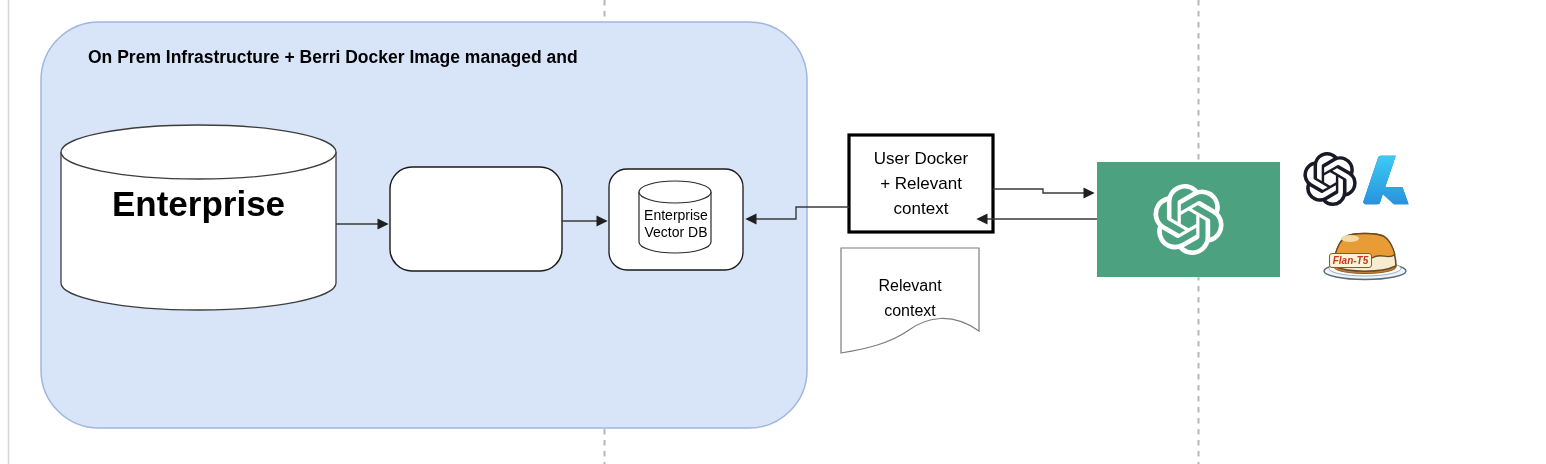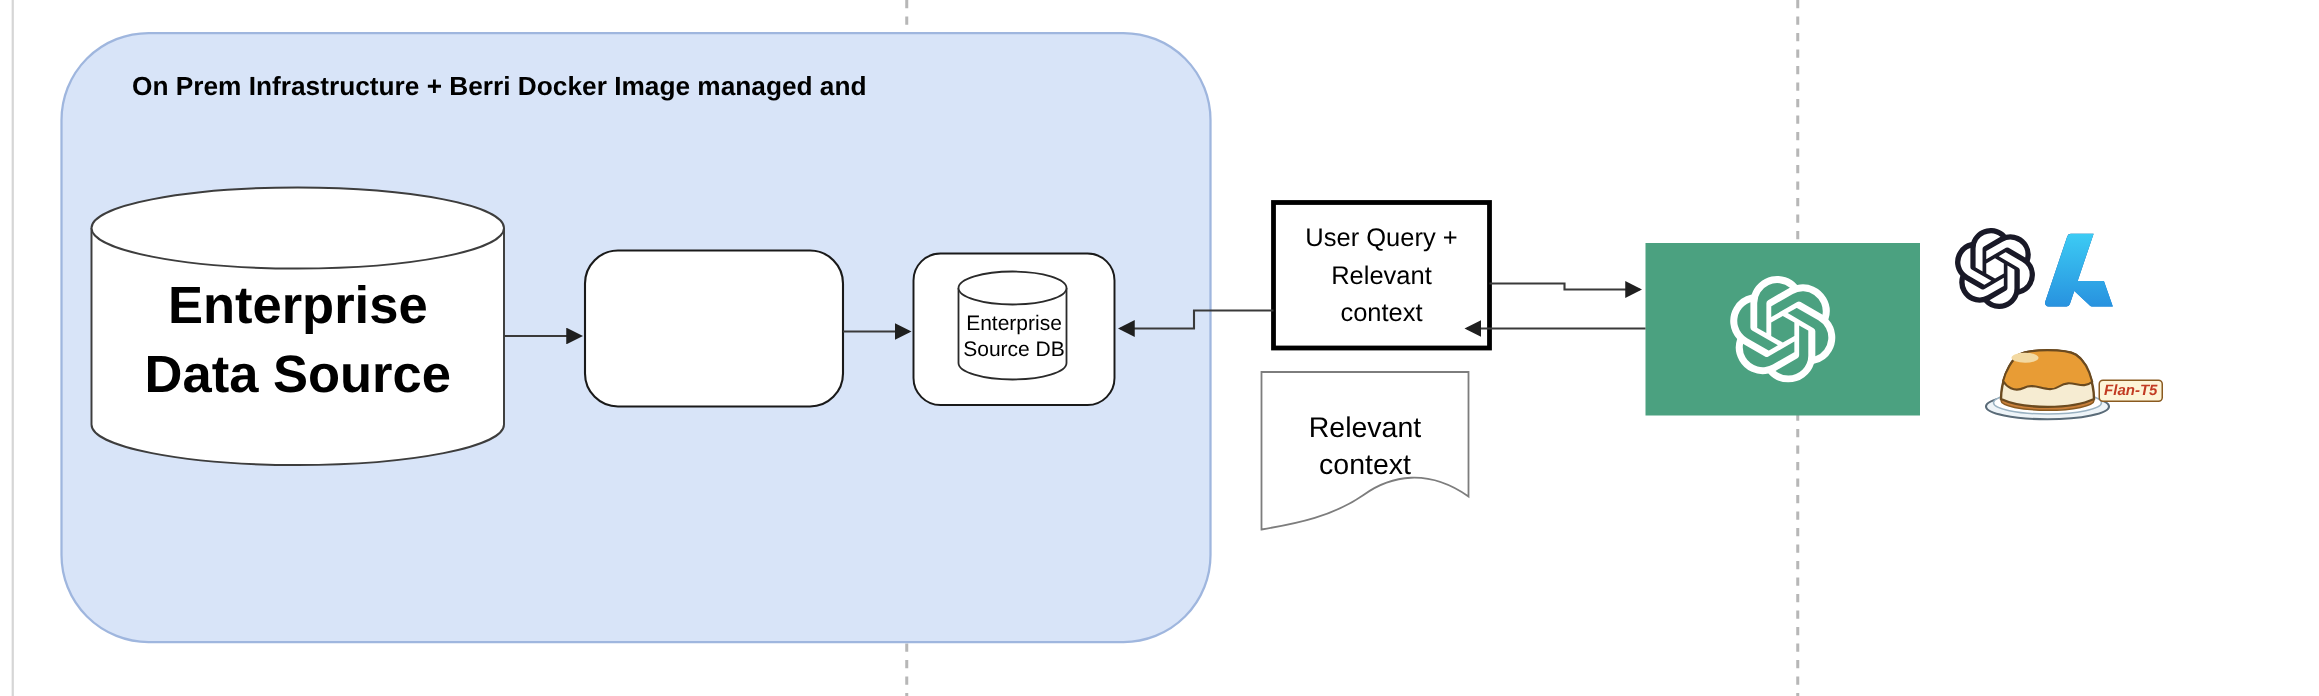--- a/index.html
+++ b/index.html
@@ -9,24 +9,24 @@
   }
   #diagram-svg{position:absolute;left:0;top:0;}
   .lbl{position:absolute;color:#000;}
   .center{display:flex;align-items:center;justify-content:center;text-align:center;}
   .group-title{left:88px;top:45px;font-size:17.5px;font-weight:bold;line-height:24px;white-space:nowrap;}
   .eds-label{left:61px;top:181px;width:275px;font-size:35px;font-weight:bold;line-height:46px;text-align:center;}
   .api-label{left:390px;top:167px;width:172px;height:104px;font-size:23px;font-weight:bold;}
   .vdb-label{left:609px;top:207px;width:134px;font-size:14px;line-height:17px;text-align:center;}
   .uq-label{left:849px;top:135px;width:144px;height:97px;font-size:17px;line-height:25px;}
   .uq-label .inner{width:108px;text-align:center;}
-  .doc-label{left:841px;top:273px;width:138px;font-size:19px;line-height:25px;}
+  .doc-label{left:841px;top:273px;width:138px;font-size:16px;line-height:25px;}
   .doc-label .inner{width:92px;text-align:center;margin:0 auto;}
   .flan-label{
-    left:1399px;top:253px;width:41px;height:13px;
+    left:1329px;top:253px;width:41px;height:13px;
     background:#fdf4d7;border:1px solid #8a5a20;border-radius:3px;
     font-size:10px;font-style:italic;font-weight:bold;color:#c23b22;
     display:flex;align-items:center;justify-content:center;letter-spacing:0px;
   }
 </style>
 </head>
 <body>
 
 <div id="canvas">
 
@@ -100,31 +100,30 @@
       <ellipse cx="28" cy="12.5" rx="9" ry="3.4" fill="#f3d9a2" stroke="none"></ellipse>
     </g>
   </svg>
 
   <div class="lbl group-title">
     <div>On Prem Infrastructure + Berri Docker Image managed and</div>
   </div>
 
   <div class="lbl eds-label">
     <div>Enterprise</div>
-    <div>Data Source</div>
   </div>
 
 
   <div class="lbl vdb-label">
     <div>Enterprise</div>
-    <div>Source DB</div>
+    <div>Vector DB</div>
   </div>
 
   <div class="lbl uq-label center">
-    <div class="inner">User Query + Relevant context</div>
+    <div class="inner">User Docker + Relevant context</div>
   </div>
 
   <div class="lbl doc-label">
     <div class="inner">Relevant context</div>
   </div>
 
   <div class="lbl flan-label">
     <span>Flan-T5</span>
   </div>
 

